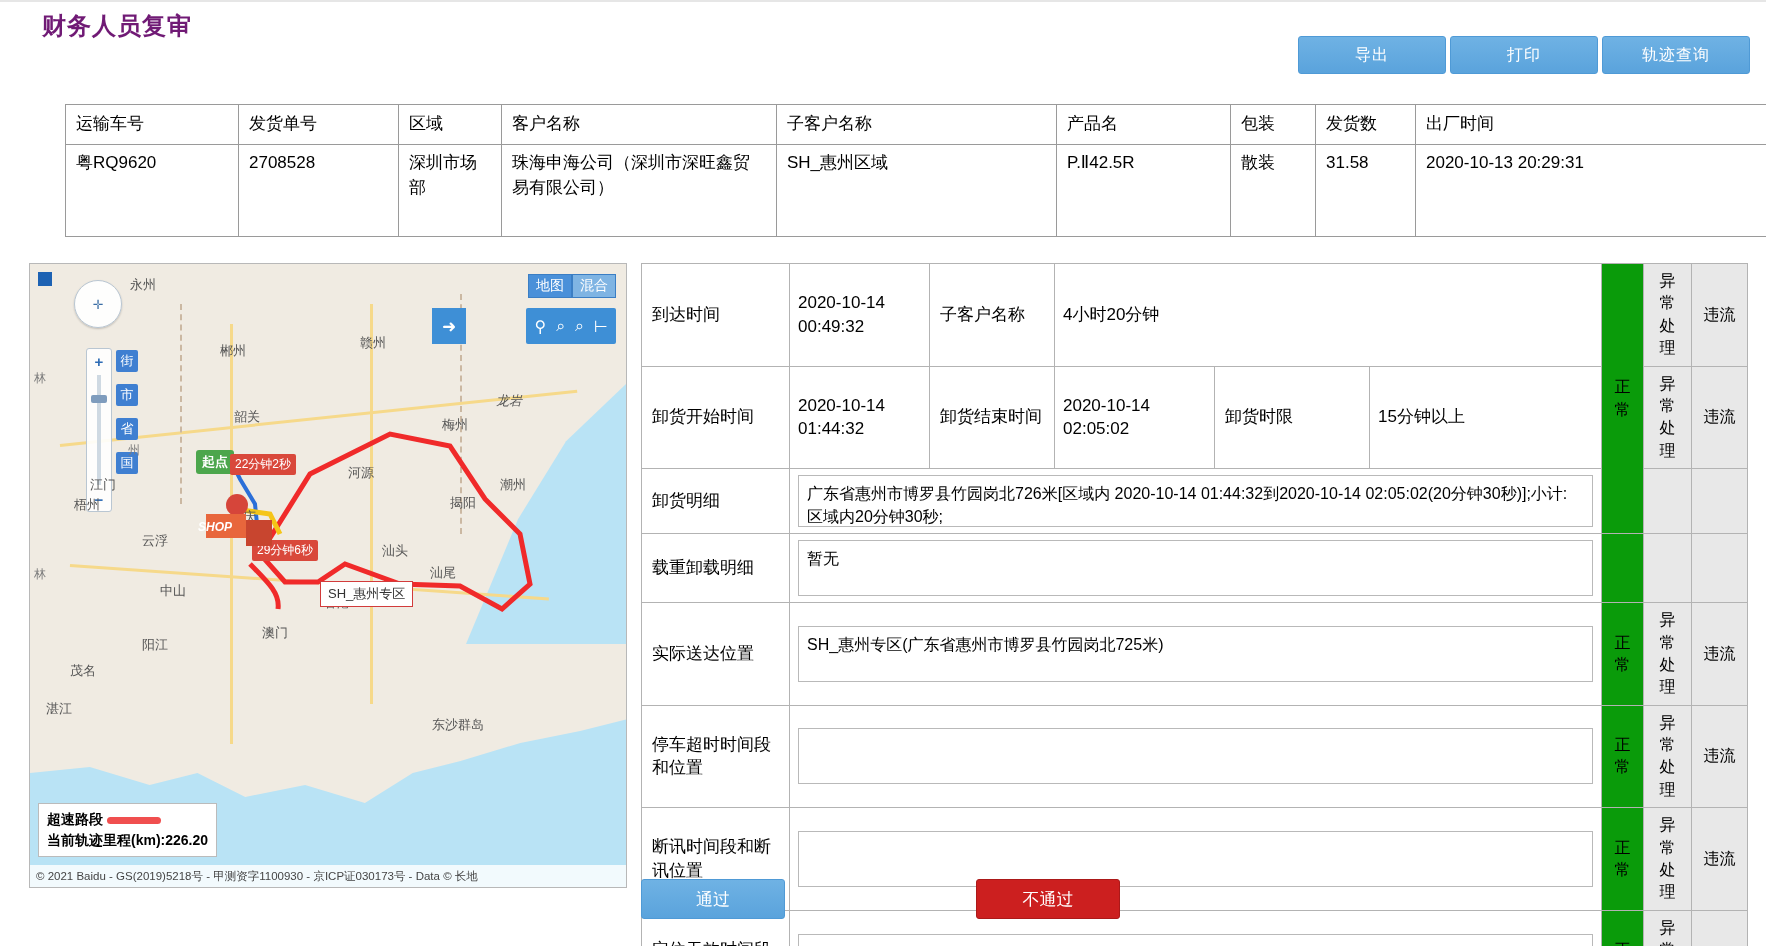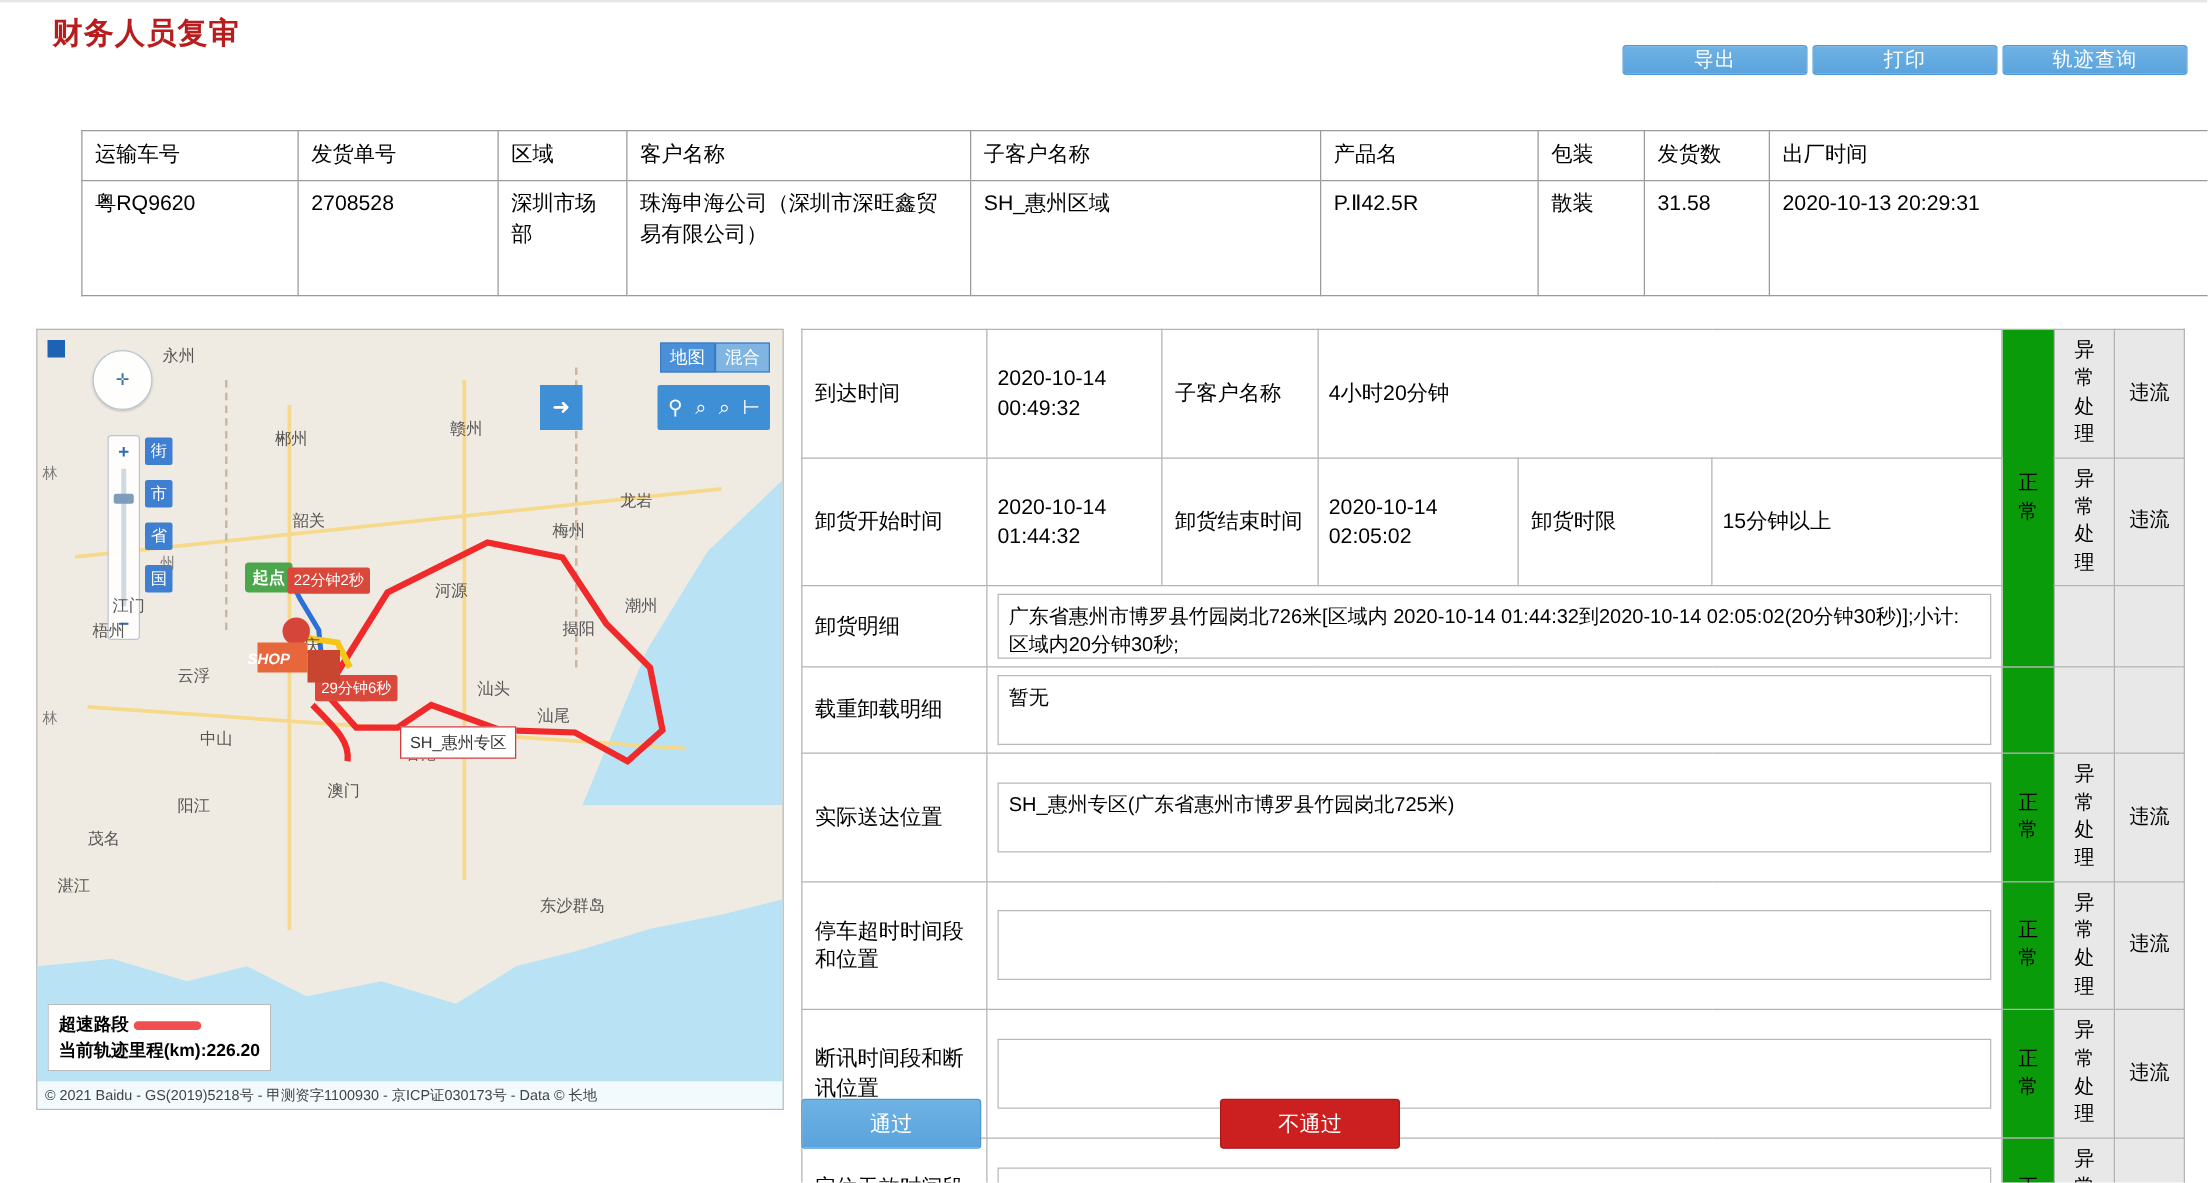--- a/index.html
+++ b/index.html
@@ -11,31 +11,31 @@
     overflow: hidden;
   }
   .page { position: relative; width: 1766px; height: 946px; }
 
   
   .page-title {
     position: absolute;
     left: 42px; top: 10px;
     font-size: 24px;
     font-weight: bold;
-    color: #b91c1c;
+    color: #701a75;
     letter-spacing: 1px;
   }
   .toolbar {
     position: absolute;
     right: 16px; top: 36px;
     display: flex;
     gap: 4px;
   }
   .tb-btn {
-    width: 148px; height: 24px;
+    width: 148px; height: 38px;
     background: linear-gradient(#6fb2e4, #5aa3dc);
     border: 1px solid #4f9ad6;
     border-radius: 3px;
     color: #ffffff;
     font-size: 16px;
     display: flex; align-items: center; justify-content: center;
     cursor: pointer;
     letter-spacing: 1px;
   }
 
@@ -365,21 +365,21 @@
     <div class="toolstrip">
       <span>⚲</span>
       <span>⌕</span>
       <span>⌕</span>
       <span>⊢</span>
     </div>
 
     <div class="map-label big" style="left:100px; top:12px;">永州</div>
     <div class="map-label big" style="left:190px; top:78px;">郴州</div>
     <div class="map-label big" style="left:330px; top:70px;">赣州</div>
-    <div class="map-label big" style="left:466px; top:128px;">龙岩</div>
+    <div class="map-label big" style="left:466px; top:128px;font-style:italic;">龙岩</div>
     <div class="map-label big" style="left:204px; top:144px;">韶关</div>
     <div class="map-label big" style="left:412px; top:152px;text-align:right;">梅州</div>
     <div class="map-label big" style="left:318px; top:200px;">河源</div>
     <div class="map-label big" style="left:420px; top:230px;">揭阳</div>
     <div class="map-label big" style="left:470px; top:212px;">潮州</div>
     <div class="map-label" style="left:98px; top:178px;">州</div>
     <div class="map-label big" style="left:200px; top:244px;">肇庆</div>
     <div class="map-label big" style="left:254px; top:282px;">惠州</div>
     <div class="map-label big" style="left:352px; top:278px;">汕头</div>
     <div class="map-label big" style="left:400px; top:300px;">汕尾</div>

